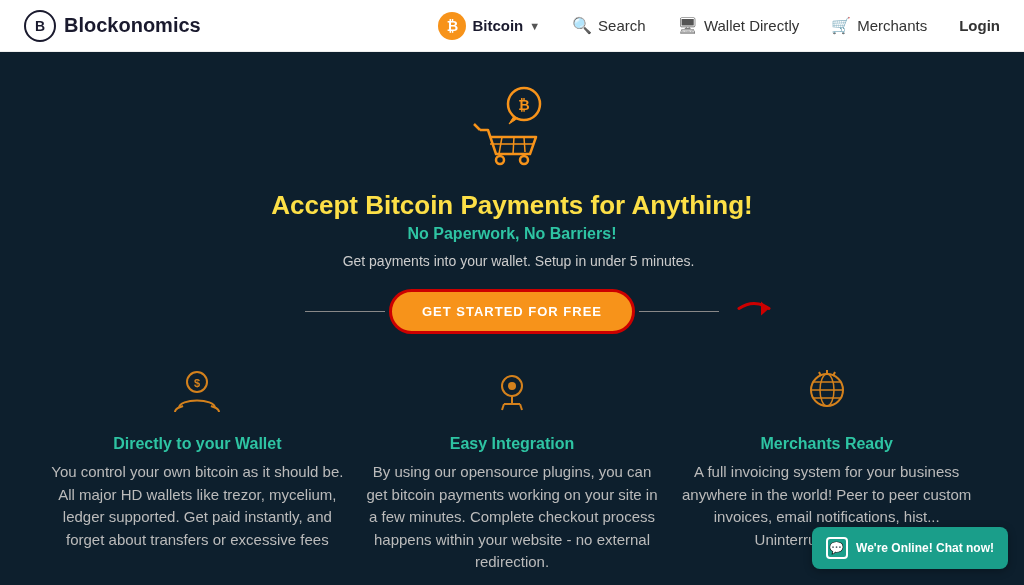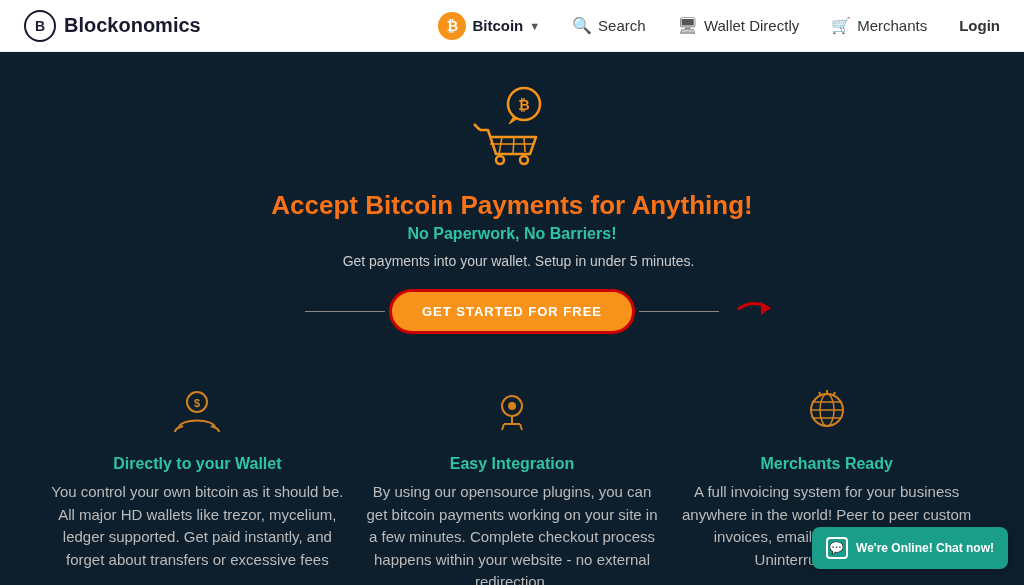--- a/index.html
+++ b/index.html
@@ -63,21 +63,21 @@
     
     .hero-icon {
       width: 100px; height: 90px;
       margin-bottom: 18px;
       position: relative;
     }
 
     .hero-title {
       font-size: 26px;
       font-weight: 800;
-      color: #f97316;
+      color: #fde047;
       text-align: center;
       margin-bottom: 4px;
     }
     .hero-subtitle {
       font-size: 16px;
       font-weight: 700;
       color: #2ec4a3;
       text-align: center;
       margin-bottom: 10px;
     }
@@ -86,21 +86,21 @@
       color: #ccc;
       text-align: center;
       margin-bottom: 20px;
       margin-left: 13px;
     }
 
     .cta-row {
       display: flex;
       align-items: center;
       gap: 4px;
-      margin-bottom: 56px;
+      margin-bottom: 36px;
       position: relative;
     }
     .cta-line {
       width: 80px; height: 1px; background: #888;
     }
     .cta-button {
       background: #f7931a;
       color: #fff;
       border: 3px solid #cc0000;
       border-radius: 30px;

